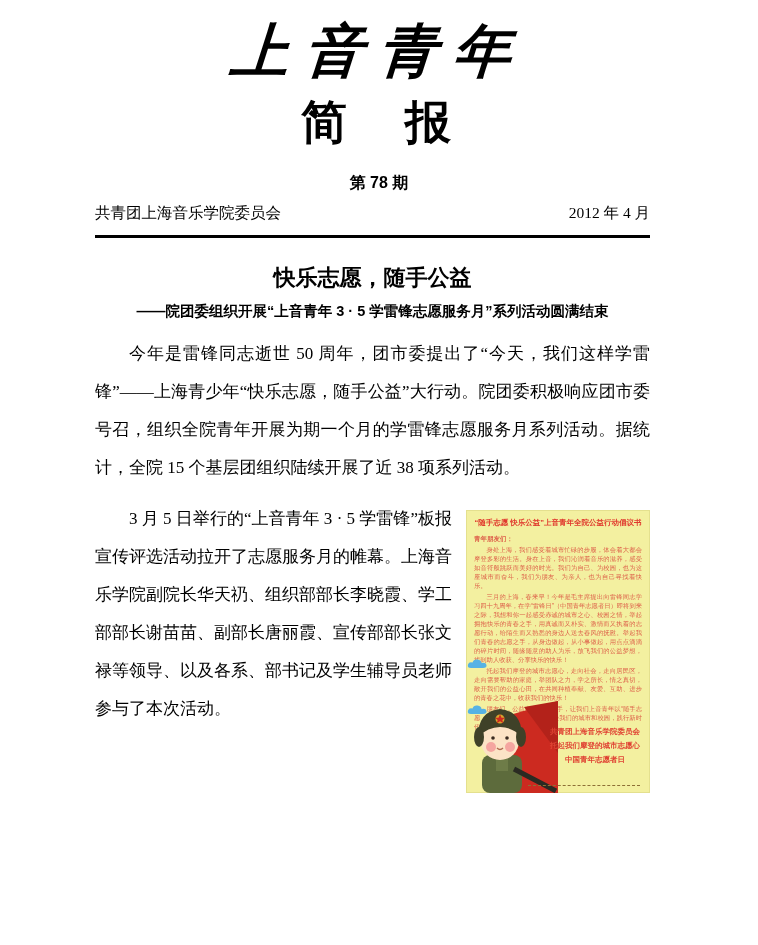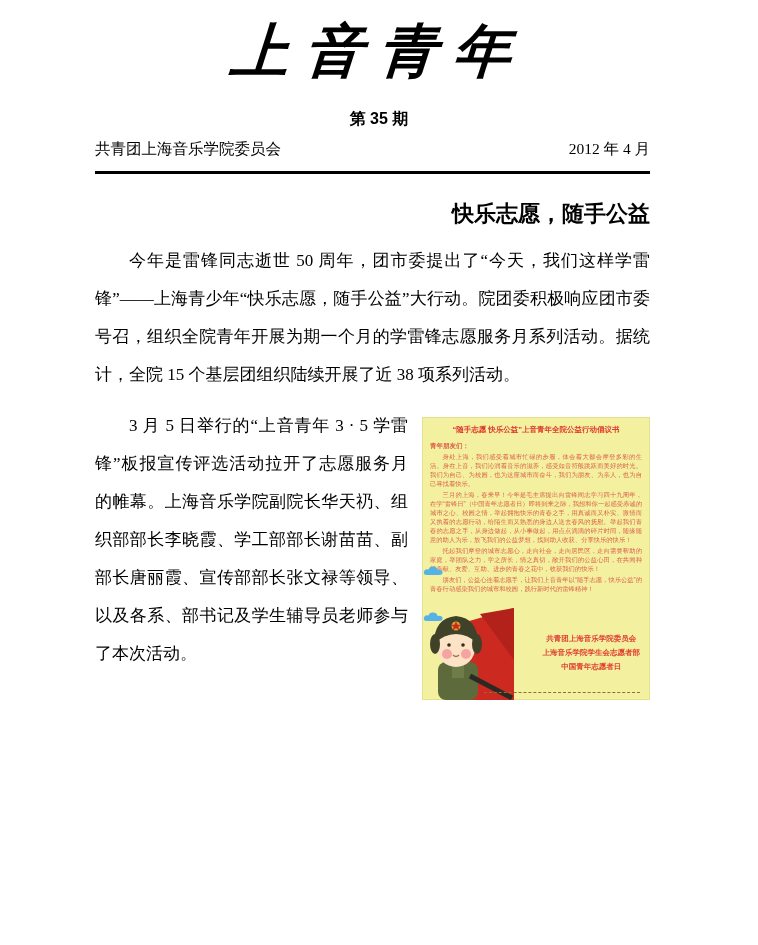--- a/index.html
+++ b/index.html
@@ -48,21 +48,21 @@
     font-size: 15.5px;
     line-height: 22px;
   }
   .header-divider {
     border: none;
     border-top: 3px solid #000000;
     margin-top: 11px;
   }
   .article-title {
     margin-top: 25px;
-    text-align: right;
+    text-align: center;
     font-family: "Liberation Sans", "DejaVu Sans", sans-serif;
     font-weight: bold;
     font-size: 22px;
     line-height: 30px;
   }
   .article-subtitle {
     margin-top: 7px;
     text-align: center;
     font-family: "Liberation Sans", "DejaVu Sans", sans-serif;
     font-weight: bold;
@@ -81,21 +81,21 @@
     font-family: "Liberation Sans", "DejaVu Sans", sans-serif;
     font-weight: bold;
     font-size: 16px;
     line-height: 30px;
   }
   .flow { margin-top: 0; }
   
   .poster {
     position: relative;
     float: right;
-    width: 228px;
+    width: 184px;
     height: 283px;
     margin: 10px 0 14px 14px;
     background: #f3f0a0;
     box-shadow: 0 0 0 1px #e4e08e inset;
     overflow: hidden;
     padding: 7px 8px;
     font-family: "Liberation Sans", "DejaVu Sans", sans-serif;
   }
   .poster-title {
     text-align: center;
@@ -148,33 +148,35 @@
   .cloud-1 { left: 1px; top: 146px; }
   .cloud-2 { left: 1px; top: 192px; }
 </style>
 </head>
 <body>
 
 <div class="page">
 
   <header class="masthead">
     <div class="masthead-title">上音青年</div>
-    <div class="issue-number">第 35 期</div>
+    <div class="masthead-subtitle">简　报</div>
+    <div class="issue-number">第 78 期</div>
   </header>
 
   <div class="content">
 
     <div class="meta-row">
       <span>共青团上海音乐学院委员会</span>
       <span>2012 年 4 月</span>
     </div>
 
     <hr class="header-divider">
 
     <h1 class="article-title">快乐志愿，随手公益</h1>
+    <h2 class="article-subtitle">——院团委组织开展“上音青年 3 · 5 学雷锋志愿服务月”系列活动圆满结束</h2>
 
     <p class="body-para">今年是雷锋同志逝世 50 周年，团市委提出了“今天，我们这样学雷锋”——上海青少年“快乐志愿，随手公益”大行动。院团委积极响应团市委号召，组织全院青年开展为期一个月的学雷锋志愿服务月系列活动。据统计，全院 15 个基层团组织陆续开展了近 38 项系列活动。</p>
 
 
     <div class="flow">
 
       <aside class="poster">
         <div class="poster-title">“随手志愿 快乐公益”上音青年全院公益行动倡议书</div>
         <div class="poster-salutation">青年朋友们：</div>
         <p class="poster-para">身处上海，我们感受着城市忙碌的步履，体会着大都会摩登多彩的生活。身在上音，我们沁润着音乐的滋养，感受如音符般跳跃而美好的时光。我们为自己、为校园，也为这座城市而奋斗，我们为朋友、为亲人，也为自己寻找着快乐。</p>
@@ -209,21 +211,21 @@
             <path d="M12 44 Q12 18 34 16 Q56 18 56 44 Q46 34 34 34 Q22 34 12 44 Z" fill="#3f4128"></path>
             <ellipse cx="13" cy="44" rx="5" ry="10" fill="#3f4128"></ellipse>
             <ellipse cx="55" cy="44" rx="5" ry="10" fill="#3f4128"></ellipse>
             <circle cx="34" cy="26" r="4.5" fill="#d8a32c"></circle>
             <polygon points="34,21.5 35.5,24.8 39,24.8 36.3,26.9 37.3,30.2 34,28.2 30.7,30.2 31.7,26.9 29,24.8 32.5,24.8" fill="#cc2a20"></polygon>
           </svg>
         </span>
 
         <div class="poster-signature">
           <div>共青团上海音乐学院委员会</div>
-          <div>上海音乐学院学生会志愿者部</div>
+          <div>托起我们摩登的城市志愿心</div>
           <div>中国青年志愿者日</div>
         </div>
 
         <div class="poster-dashes"></div>
       </aside>
 
       <p class="body-para">3 月 5 日举行的“上音青年 3 · 5 学雷锋”板报宣传评选活动拉开了志愿服务月的帷幕。上海音乐学院副院长华天礽、组织部部长李晓霞、学工部部长谢苗苗、副部长唐丽霞、宣传部部长张文禄等领导、以及各系、部书记及学生辅导员老师参与了本次活动。</p>
 
     </div>
 

